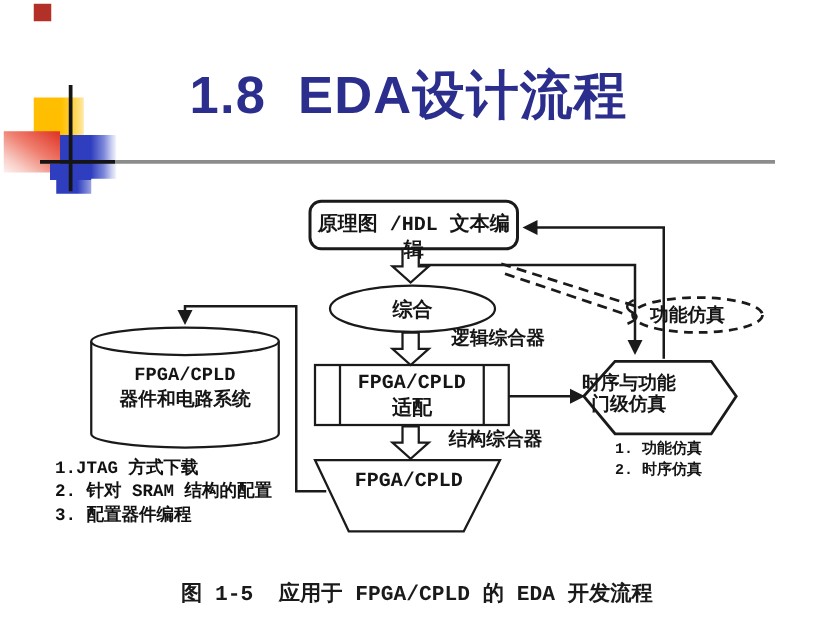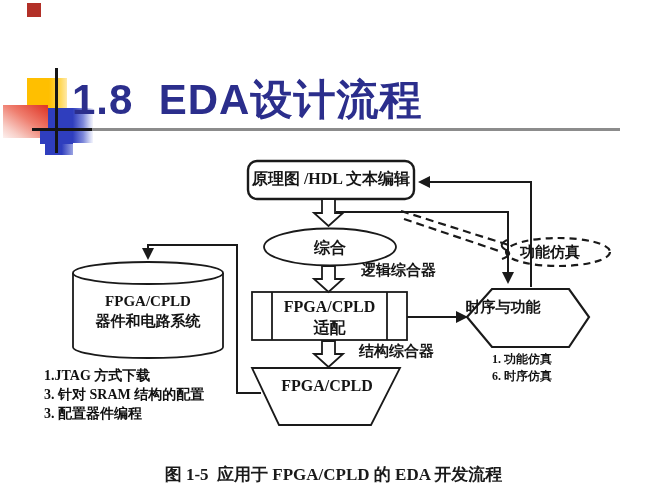--- a/index.html
+++ b/index.html
@@ -1,35 +1,35 @@
 <!DOCTYPE html>
 <html><head>
 <meta charset="utf-8">
 <style>
   html,body{margin:0;padding:0;background:#ffffff;}
   .slide{position:relative;width:667px;height:500px;background:#ffffff;overflow:hidden;
          font-family:"Liberation Serif","DejaVu Serif",serif;color:#111;}
-  .abs{position:absolute;}
+  .abs{position:absolute;font-family:Liberation Mono, monospace;}
   
   .corner-square{left:27px;top:3px;width:14px;height:14px;background:#b23028;}
   .deco-yellow{left:27px;top:78px;width:40px;height:31px;
     background:linear-gradient(to right,#ffbf00 55%,#ffd95e 85%,#ffe9a8 100%);}
   .deco-red{left:3px;top:105px;width:45px;height:33px;
     background:linear-gradient(215deg,#e03a2a 5%,#ef7f70 45%,#f8cfc8 80%,#fdf0ee 100%);}
   .deco-blue{left:48px;top:108px;width:45px;height:35px;
     background:linear-gradient(to right,#2f3ebe 55%,#7d88da 78%,#ccd1f1 92%,#f4f5fd 100%);}
   .deco-blue-tab{left:40px;top:131px;width:33px;height:13px;background:#2f3ebe;}
   .deco-blue-tab2{left:45px;top:144px;width:28px;height:11px;
     background:linear-gradient(to right,#2f3ebe 60%,#9aa3e2 100%);}
   .deco-vline{left:55px;top:68px;width:3px;height:85px;background:#151515;}
   .rule-black{left:32px;top:128px;width:60px;height:3px;background:#151515;}
   .rule-gray{left:92px;top:128px;width:528px;height:3px;background:#8c8c8c;}
-  .page-title{left:72px;top:72px;width:430px;
+  .page-title{left:72px;top:48px;width:430px;
     font-family:"Liberation Sans","DejaVu Sans",sans-serif;
-    font-size:42px;font-weight:bold;color:#2b2e8c;letter-spacing:1px;white-space:pre;}
+    font-size:42px;font-weight:bold;color:#2b2e8c;letter-spacing:1px;white-space:pre;text-align:right;}
   
   .dtext{font-weight:700;color:#151515;}
   .center{text-align:center;}
   .edit-label{left:250px;top:169px;width:162px;font-size:16px;}
   .synth-label{left:280px;top:238px;width:100px;font-size:16px;}
   .logic-label{left:361px;top:261px;font-size:15px;}
   .fit-label{left:252px;top:296px;width:155px;font-size:16px;line-height:21px;}
   .struct-label{left:359px;top:342px;font-size:15px;}
   .trap-label{left:262px;top:375px;width:130px;font-size:16px;line-height:21px;}
   .cyl-label{left:73px;top:291px;width:150px;font-size:15px;line-height:20px;}
@@ -119,30 +119,31 @@
     <div>FPGA/CPLD</div>
   </div>
 
   <div class="abs dtext center cyl-label">
     <div>FPGA/CPLD</div>
     <div>器件和电路系统</div>
   </div>
 
   <div class="abs dtext center hex-label">
     <div>时序与功能</div>
+    <div>门级仿真</div>
   </div>
 
   <div class="abs dtext sim-list">
     <div>1. 功能仿真</div>
-    <div>6. 时序仿真</div>
+    <div>2. 时序仿真</div>
   </div>
 
   <div class="abs notes-list">
     <div>1.JTAG 方式下载</div>
-    <div>3. 针对 SRAM 结构的配置</div>
+    <div>2. 针对 SRAM 结构的配置</div>
     <div>3. 配置器件编程</div>
   </div>
 
   <div class="abs dtext bubble-label">功能仿真</div>
 
   <div class="abs caption">图 1-5  应用于 FPGA/CPLD 的 EDA 开发流程</div>
 
 </div>
 
 </body></html>

